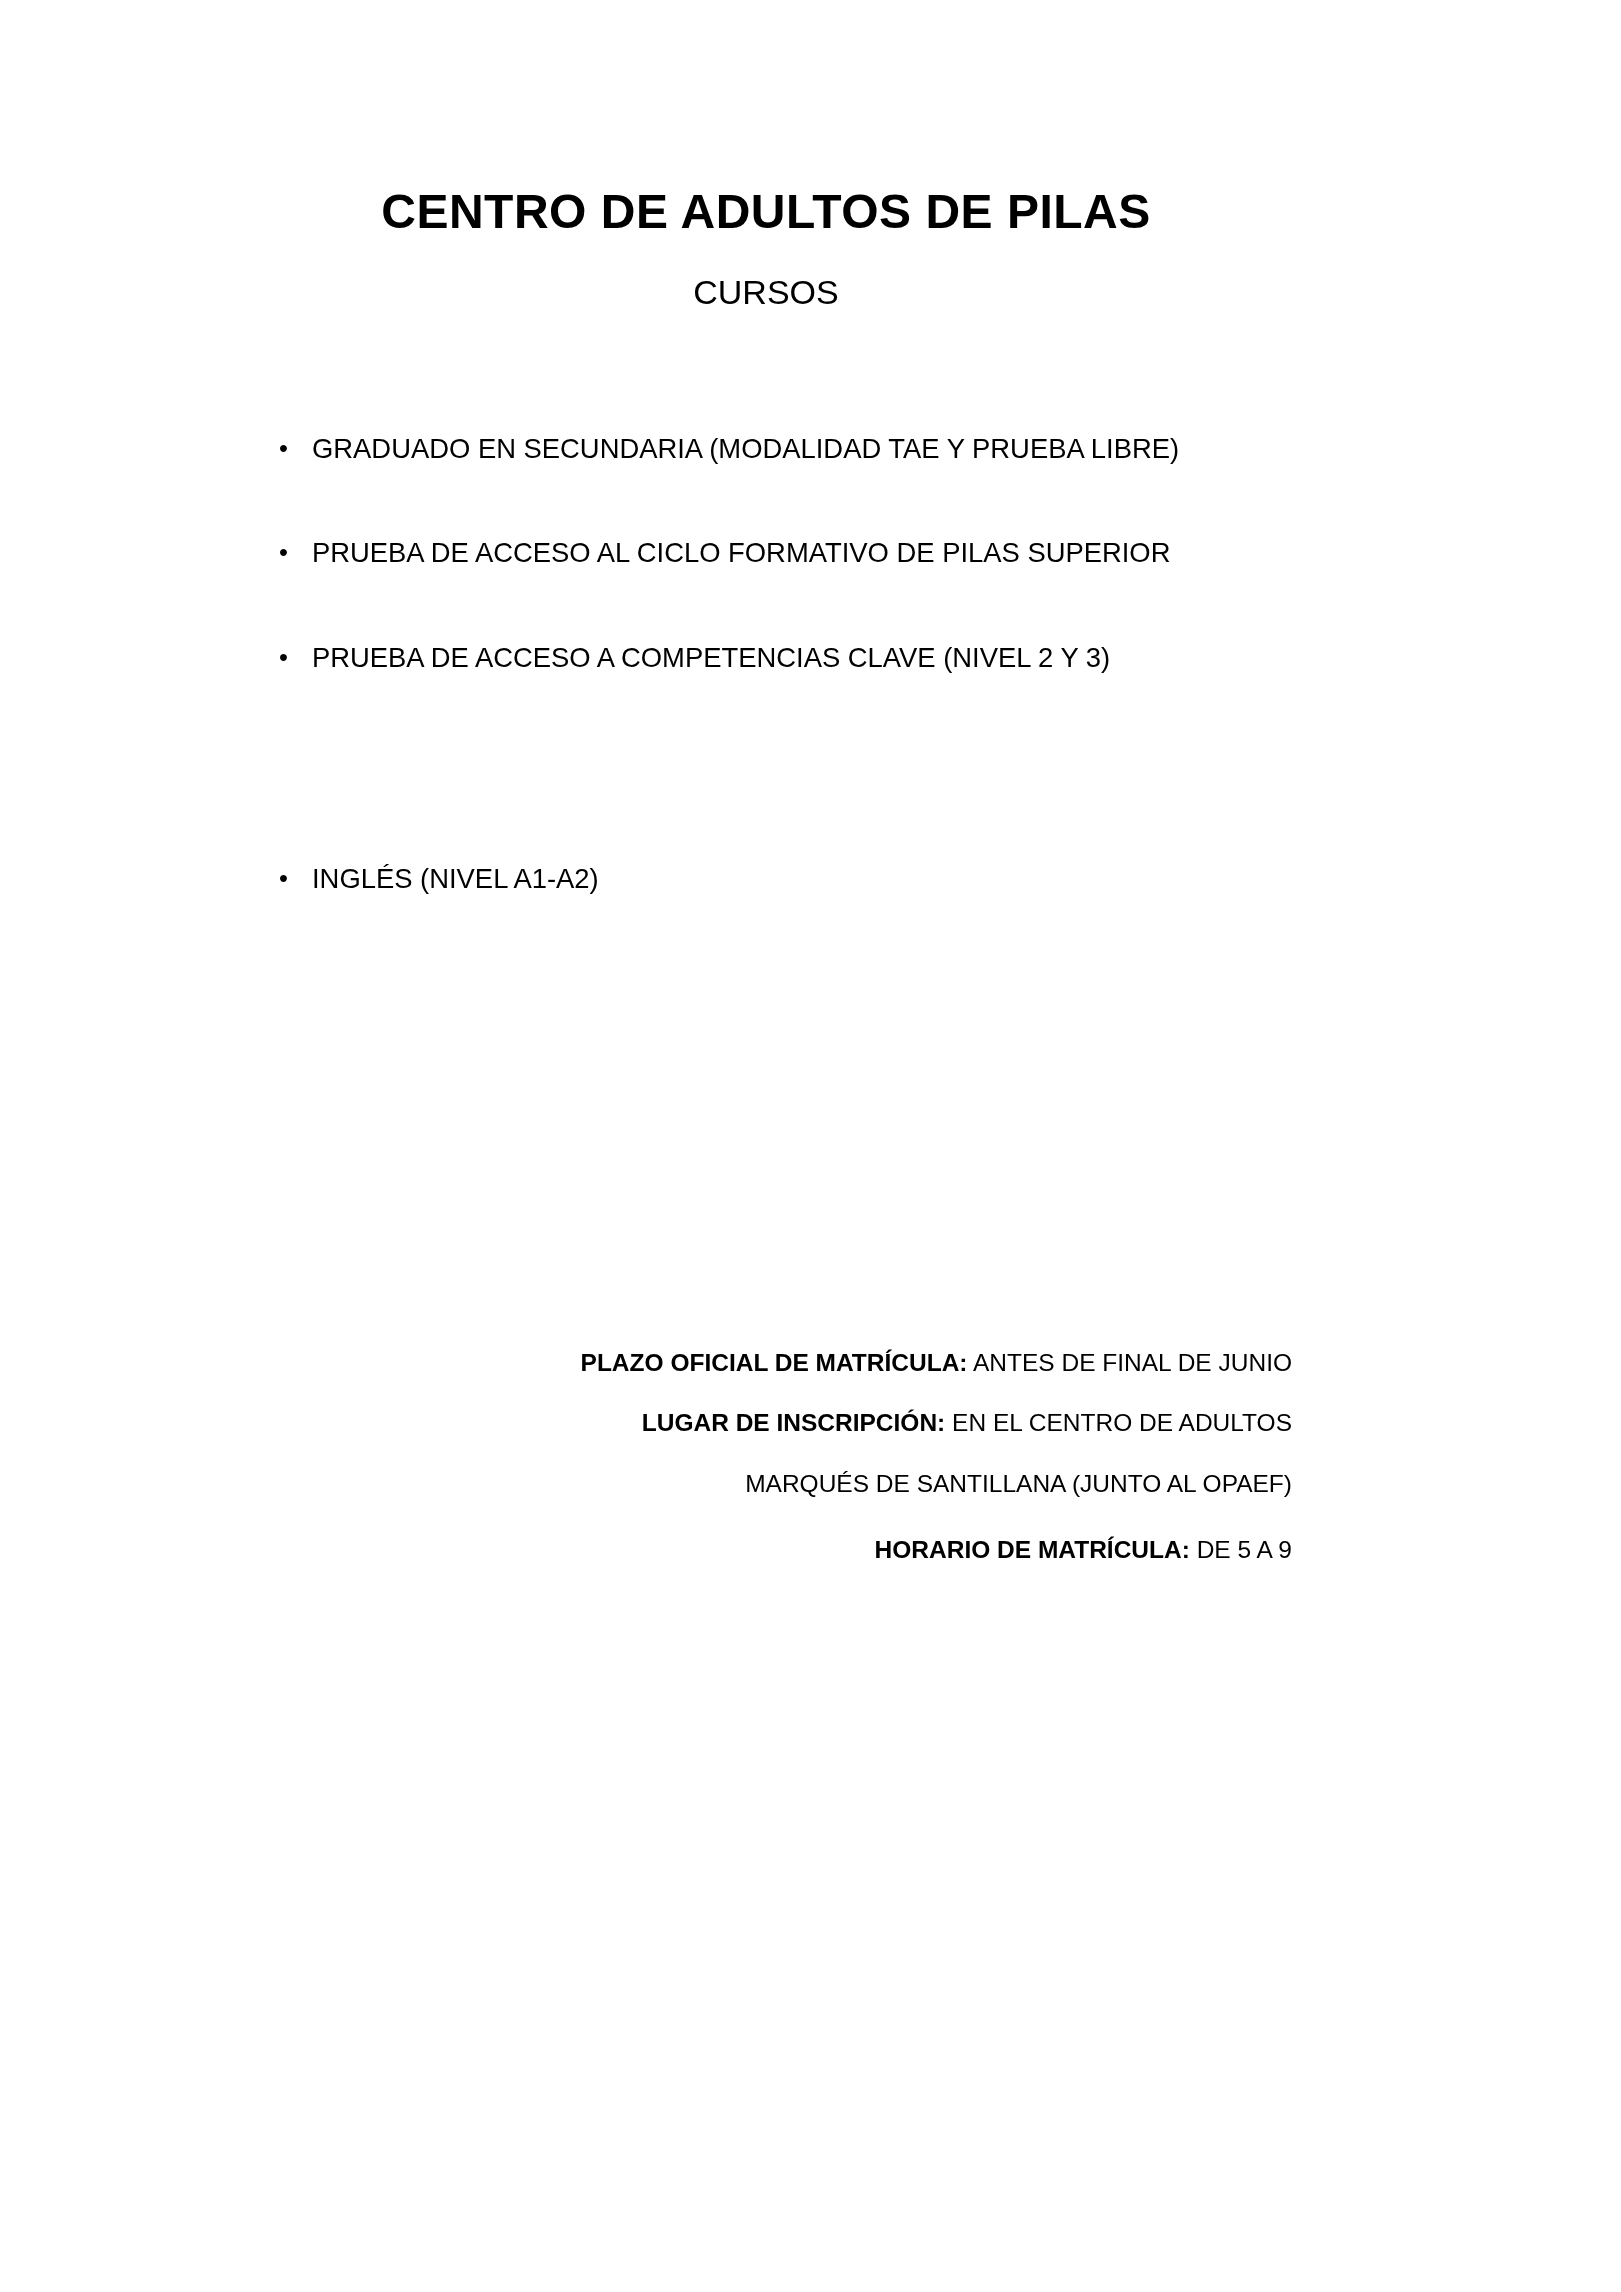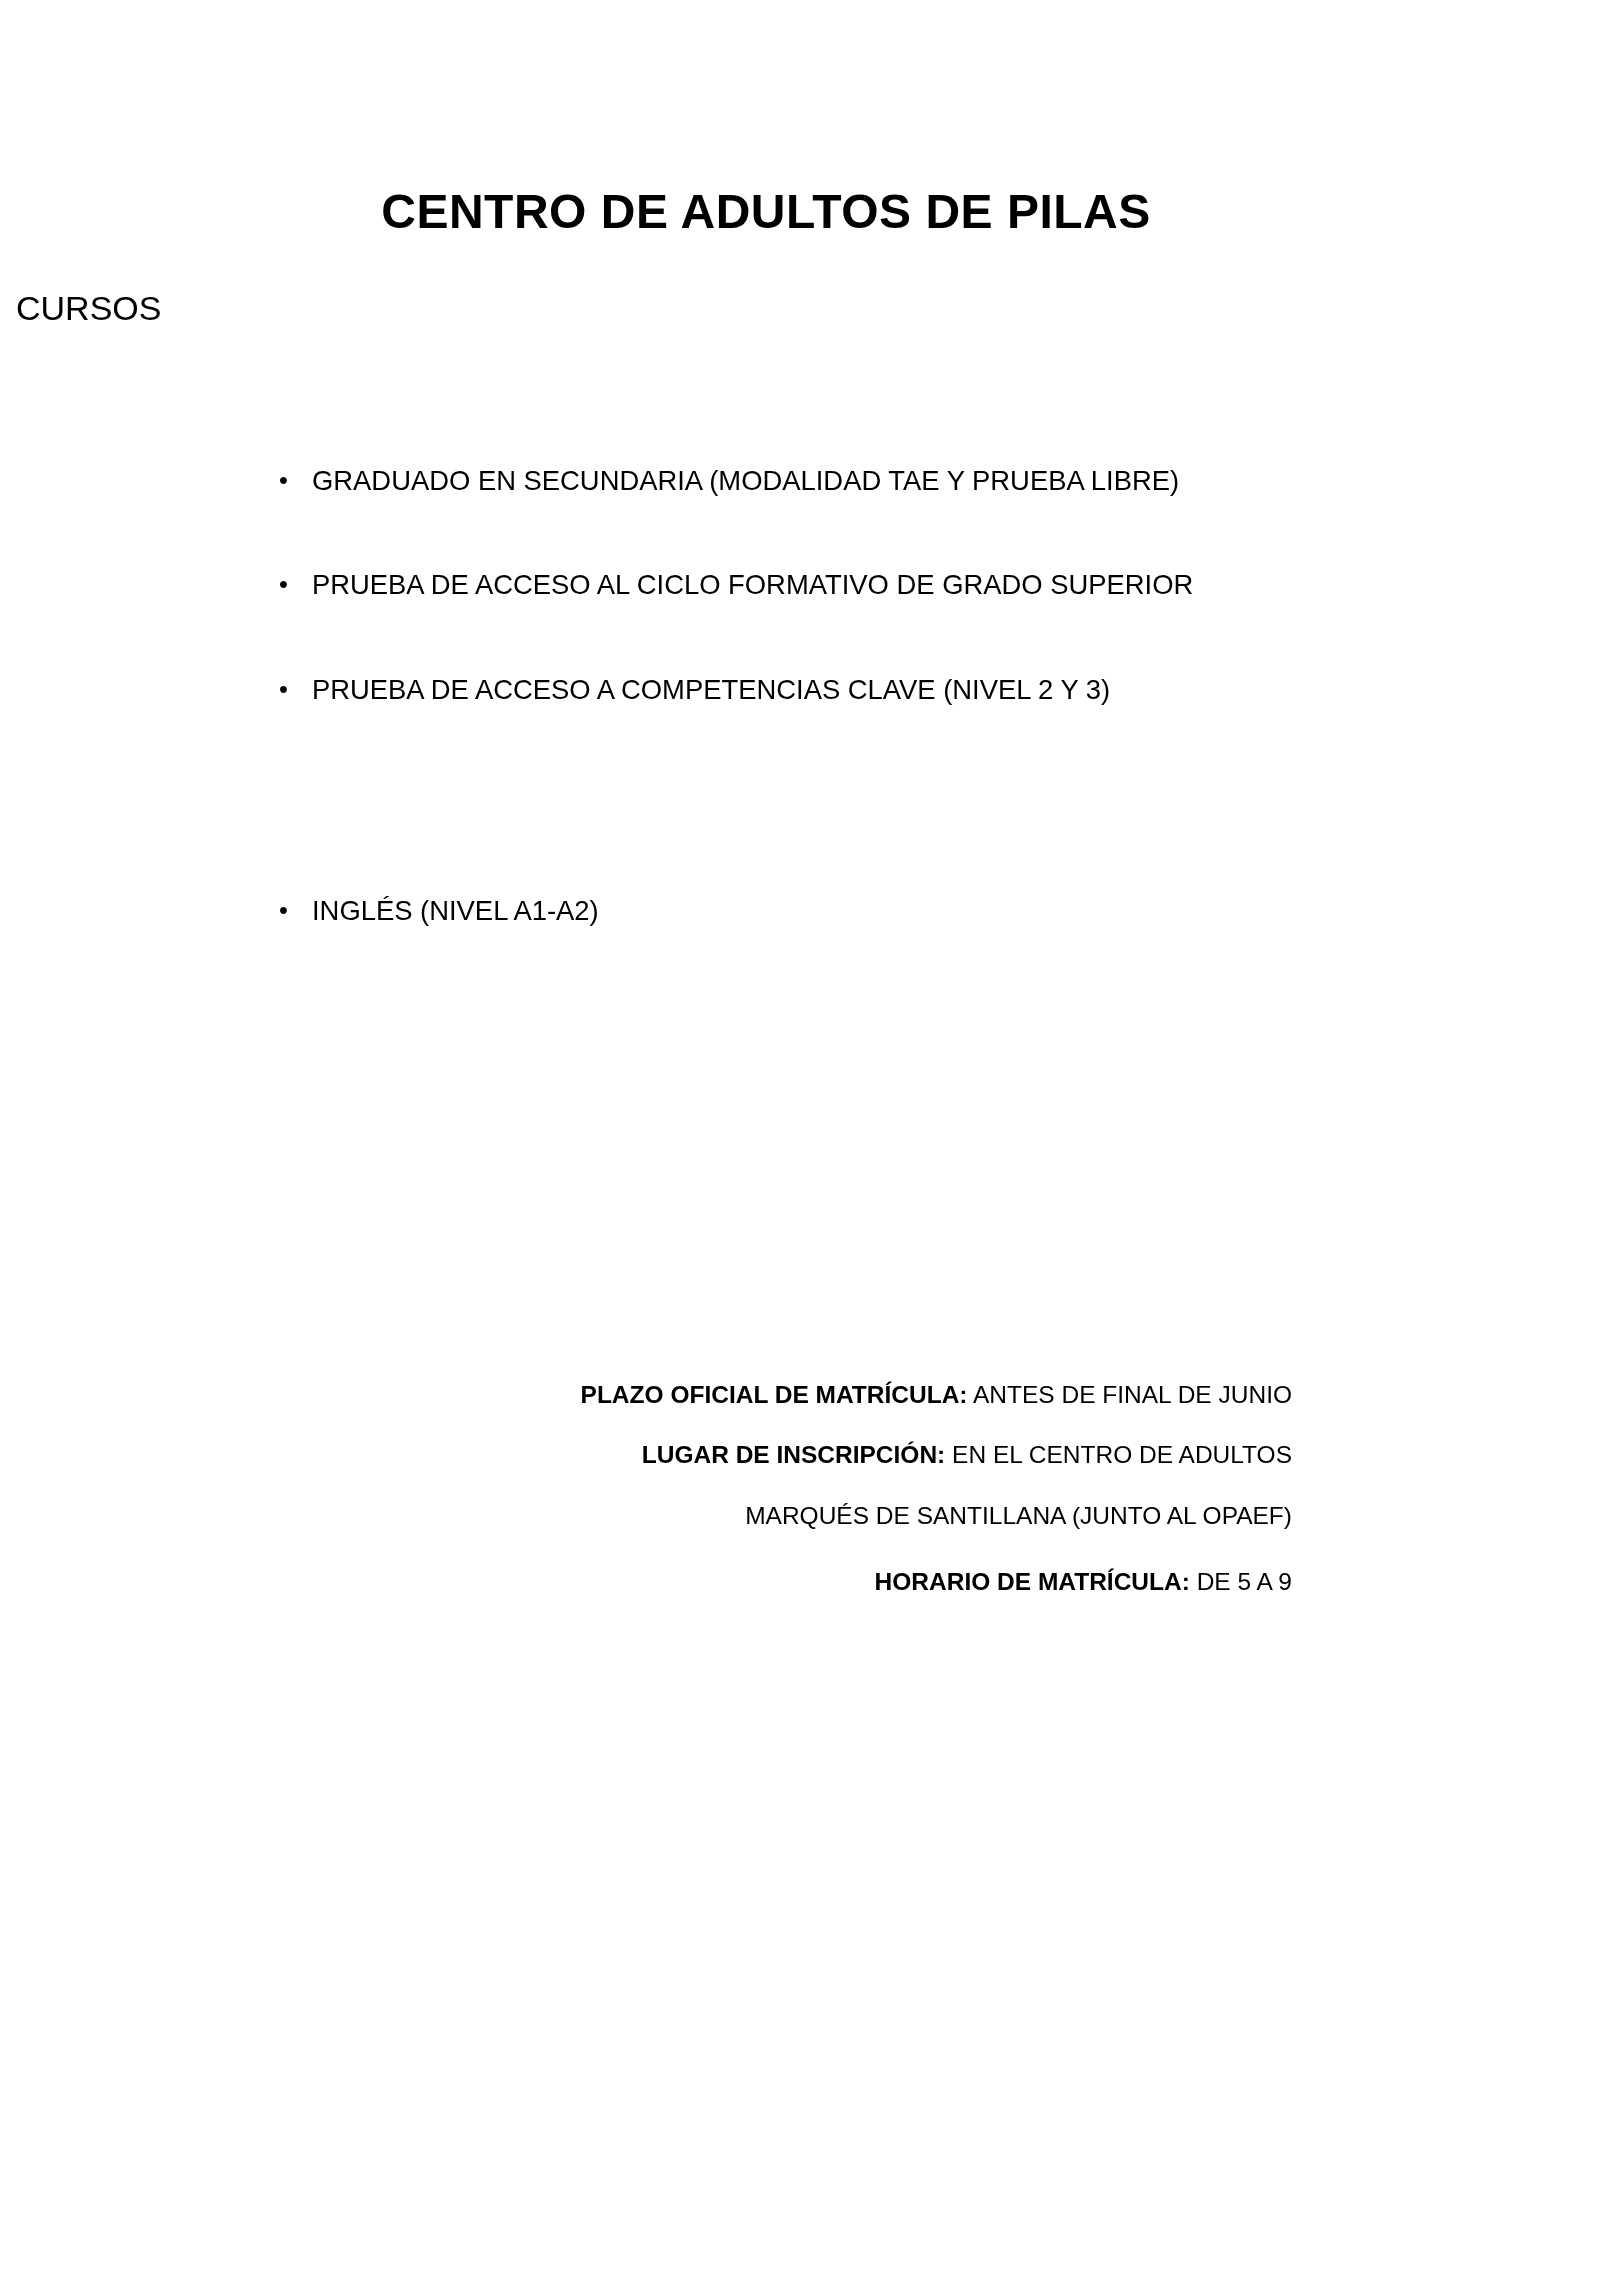--- a/index.html
+++ b/index.html
@@ -36,24 +36,24 @@
   .subtitle-1 {
     text-align: center;
     font-size: 34px;
     font-weight: bold;
     margin: 0;
     padding-top: 147px;
     line-height: 1.2;
   }
 
   .subtitle-2 {
-    text-align: left;
+    text-align: center;
     font-size: 34px;
     font-weight: normal;
-    margin: 16px;
+    margin: 0;
     padding-top: 33px;
     line-height: 1.2;
   }
 
   .course-list {
     list-style: none;
     margin: 0;
     padding: 0;
     padding-top: 118px;
   }
@@ -109,21 +109,21 @@
 
   <h3 class="subtitle-2">CURSOS</h3>
 
   <ul class="course-list">
     <li class="course-item">
       <span class="bullet">•</span>
       <span class="course-text">GRADUADO EN SECUNDARIA (MODALIDAD TAE Y PRUEBA LIBRE)</span>
     </li>
     <li class="course-item">
       <span class="bullet">•</span>
-      <span class="course-text">PRUEBA DE ACCESO AL CICLO FORMATIVO DE GRADO SUPERIOR</span>
+      <span class="course-text">PRUEBA DE ACCESO AL CICLO FORMATIVO DE PILAS SUPERIOR</span>
     </li>
     <li class="course-item">
       <span class="bullet">•</span>
       <span class="course-text">PRUEBA DE ACCESO A COMPETENCIAS CLAVE (NIVEL 2 Y 3)</span>
     </li>
     <li class="course-item spaced">
       <span class="bullet">•</span>
       <span class="course-text">INGLÉS (NIVEL A1-A2)</span>
     </li>
   </ul>

